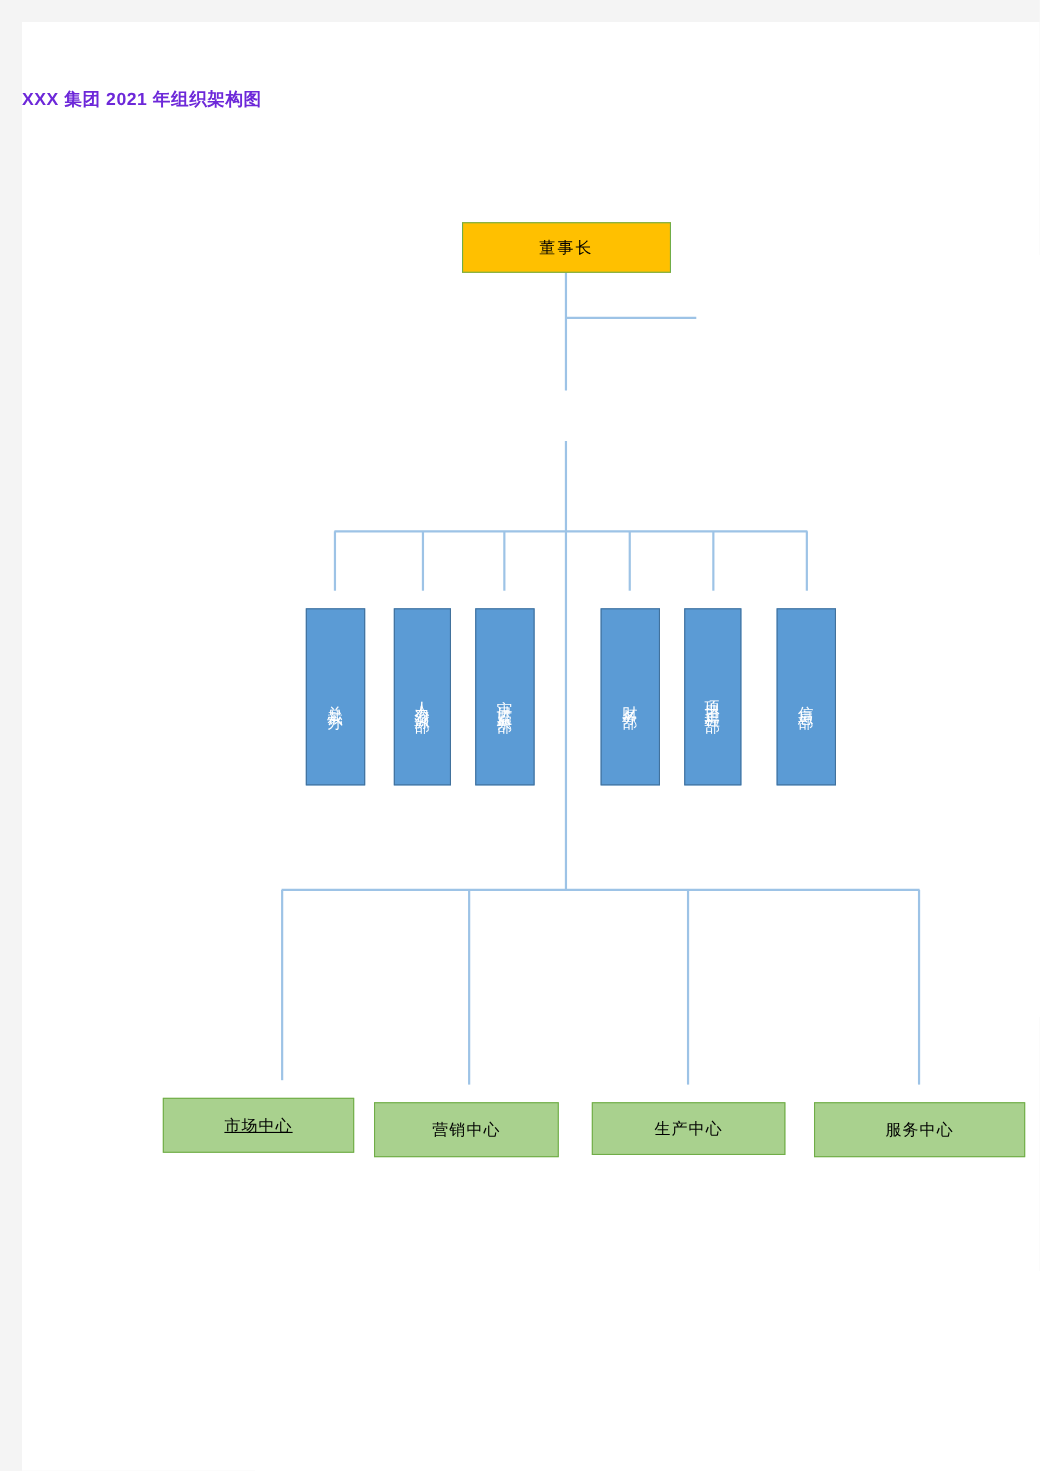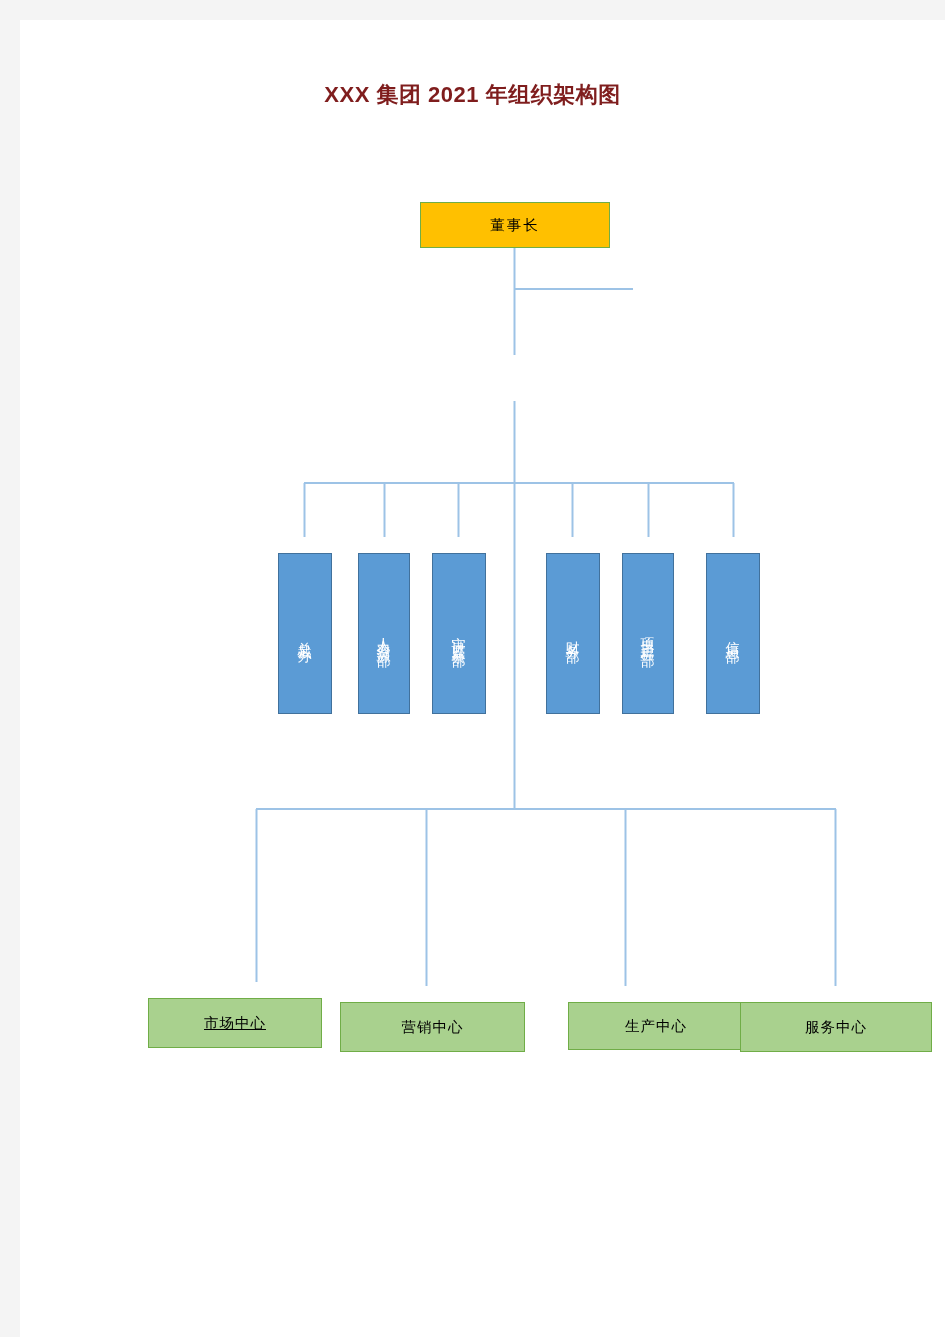--- a/index.html
+++ b/index.html
@@ -19,24 +19,23 @@
     width: 925px;
     height: 1317px;
     background: #ffffff;
     overflow: hidden;
   }
   #chart-title {
     position: absolute;
     left: 0;
     top: 60px;
     width: 905px;
-    text-align: center;
-    font-size: 22px;
+    font-size: 16px;
     font-weight: bold;
-    color: #7f1d1d;
+    color: #6d28d9;
     letter-spacing: 0.5px;
     font-family: "Liberation Sans", "DejaVu Sans", sans-serif;
   }
   .node {
     position: absolute;
     box-sizing: border-box;
     display: flex;
     align-items: center;
     justify-content: center;
     text-align: center;
@@ -133,25 +132,25 @@
   </div>
 
   <div class="node node-dept" style="left:686px; top:517px; width:54px; height:161px;">
     <span>信息部</span>
   </div>
 
   <div class="node node-center" style="left:128px; top:962px; width:174px; height:50px;text-decoration:underline;">
     <span>市场中心</span>
   </div>
 
-  <div class="node node-center" style="left:320px; top:966px; width:185px; height:50px;">
+  <div class="node node-center" style="left:320px; top:966px; width:168px; height:50px;">
     <span>营销中心</span>
   </div>
 
-  <div class="node node-center" style="left:548px; top:966px; width:176px; height:48px;text-align:right;">
+  <div class="node node-center" style="left:518px; top:966px; width:176px; height:48px;text-align:right;">
     <span>生产中心</span>
   </div>
 
   <div class="node node-center" style="left:720px; top:966px; width:192px; height:50px;align-items:center;">
     <span>服务中心</span>
   </div>
 
 </div>
 
 </body></html>

